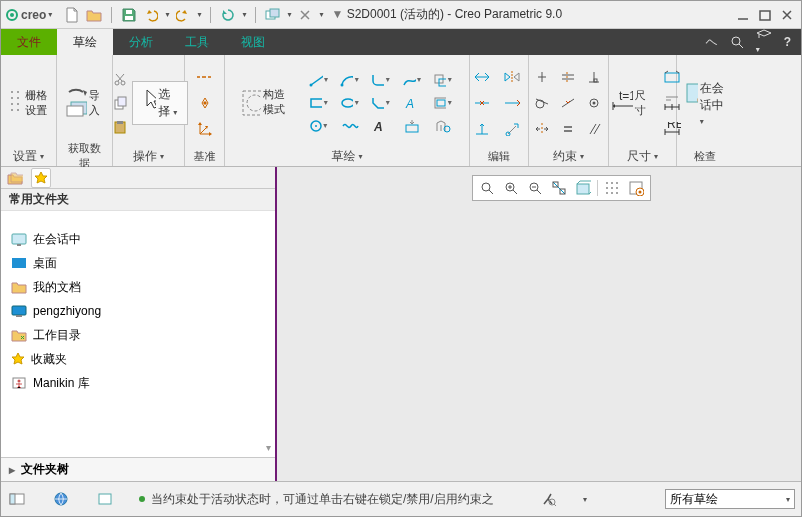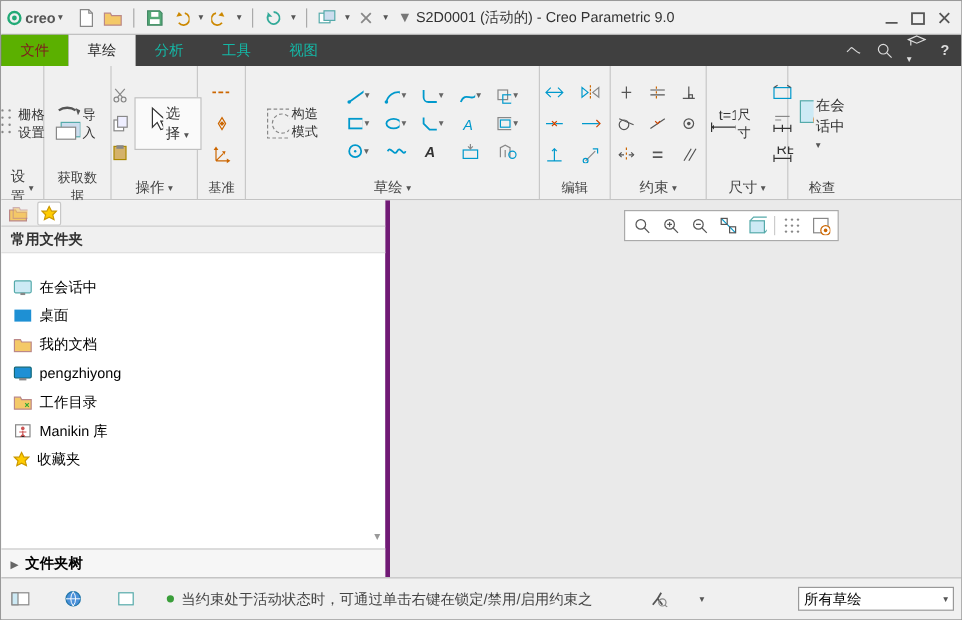--- a/index.html
+++ b/index.html
@@ -21,21 +21,21 @@
 .group{display:flex;flex-direction:column;border-right:1px solid #c8c8c8;padding:4px 8px 0 8px}
 .group .body{flex:1;display:flex;align-items:center;justify-content:center;gap:4px}
 .group .label{height:20px;text-align:center;color:#444;display:flex;align-items:center;justify-content:center;gap:3px;font-size:11px}
 .bigbtn{display:flex;flex-direction:row;align-items:flex-start;gap:2px;padding:3px 6px;cursor:pointer}
 .bigbtn .cap{font-size:11px;color:#333}
 .vcol{display:flex;flex-direction:column;gap:4px;align-items:center}
 .grid-icons{display:grid;gap:3px}
 .ib{width:20px;height:20px;display:flex;align-items:center;justify-content:center;cursor:pointer;border-radius:2px}
 .dd{width:8px;height:20px;display:flex;align-items:center;justify-content:center;font-size:8px;color:#666}
 .workarea{flex:1;display:flex;background:#eaeaea;min-height:0}
-.sidepanel{width:324px;background:#fff;border-right:4px solid #701a75;display:flex;flex-direction:column}
+.sidepanel{width:276px;background:#fff;border-right:2px solid #701a75;display:flex;flex-direction:column}
 .sidetabs{height:22px;background:#f0f0f0;border-bottom:1px solid #c8c8c8;display:flex;align-items:center;padding:0 4px;gap:6px}
 .folderhdr{height:22px;background:#f0f0f0;padding:0 8px;display:flex;align-items:center;font-weight:bold;color:#333;border-bottom:1px solid #e0e0e0}
 .folderlist{flex:1;padding:16px 0;overflow:auto}
 .folderitem{height:24px;display:flex;align-items:center;gap:6px;padding:0 10px;cursor:pointer}
 .treehdr{height:24px;border-top:1px solid #c8c8c8;display:flex;align-items:center;padding:0 8px;gap:6px;font-weight:bold;background:#f6f6f6}
 .canvas{flex:1;position:relative;background:#eaeaea}
 .viewbar{position:absolute;top:8px;left:195px;height:26px;background:#fff;border:1px solid #aaa;display:flex;align-items:center;padding:0 4px;gap:4px}
 .statusbar{height:26px;border-top:1px solid #b8b8b8;background:#f0f0f0;display:flex;align-items:center;padding:17px 6px;gap:24px}
 .statusbar .msg{display:flex;align-items:center;gap:6px;color:#444;flex:1;font-size:11px}
 .statusbar .combo{width:130px;height:20px;border:1px solid #999;background:#fff;display:flex;align-items:center;padding:0 4px;justify-content:space-between;font-size:11px}
@@ -150,21 +150,21 @@
     <span><svg width="16" height="12">
           <path d="M8 1l7 3-7 3-7-3z" fill="none" stroke="#ddd"></path>
           <path d="M3 5v4" stroke="#ddd"></path>
         </svg><span style="font-size:8px">▾</span></span>
     <span style="font-weight:bold">?</span>
   </div>
 </div>
 
 <div class="ribbon">
 
-  <div class="group" style="width:36px">
+  <div class="group" style="width:56px">
     <div class="body">
         <div class="bigbtn">
       <svg width="28" height="28">
             <g fill="#888">
               <circle cx="4" cy="4" r="1"></circle>
               <circle cx="10" cy="4" r="1"></circle>
               <circle cx="16" cy="4" r="1"></circle>
               <circle cx="22" cy="4" r="1"></circle>
               <circle cx="4" cy="10" r="1"></circle>
               <circle cx="10" cy="10" r="1"></circle>
@@ -582,32 +582,32 @@
           <span>pengzhiyong</span>
         </div>
       <div class="folderitem">
           <svg width="16" height="14">
             <path d="M1 3h5l1 2h8v8H1z" fill="#f4c968" stroke="#b88"></path>
             <path d="M10 8l3 3M13 8l-3 3" stroke="#3a3"></path>
           </svg>
           <span>工作目录</span>
         </div>
       <div class="folderitem">
+          <svg width="14" height="14">
+            <path d="M7 1l2 4 4 0-3 3 1 4-4-2-4 2 1-4-3-3 4 0z" fill="#fc0" stroke="#c90"></path>
+          </svg>
+          <span>收藏夹</span>
+        </div>
+      <div class="folderitem">
           <svg width="16" height="14">
             <rect x="2" y="2" width="12" height="10" fill="none" stroke="#888"></rect>
             <circle cx="8" cy="5" r="1.5" fill="#c55"></circle>
             <path d="M8 7v3M6 12l2-2 2 2M5 8h6" stroke="#c55"></path>
           </svg>
           <span>Manikin 库</span>
-        </div>
-      <div class="folderitem">
-          <svg width="14" height="14">
-            <path d="M7 1l2 4 4 0-3 3 1 4-4-2-4 2 1-4-3-3 4 0z" fill="#fc0" stroke="#c90"></path>
-          </svg>
-          <span>收藏夹</span>
         </div>
       <span class="scrolldots">▾</span>
     </div>
     <div class="treehdr">
         <span style="color:#666">▸</span>
         <span>文件夹树</span>
       </div>
   </div>
   <div class="canvas">
     <div class="viewbar">

